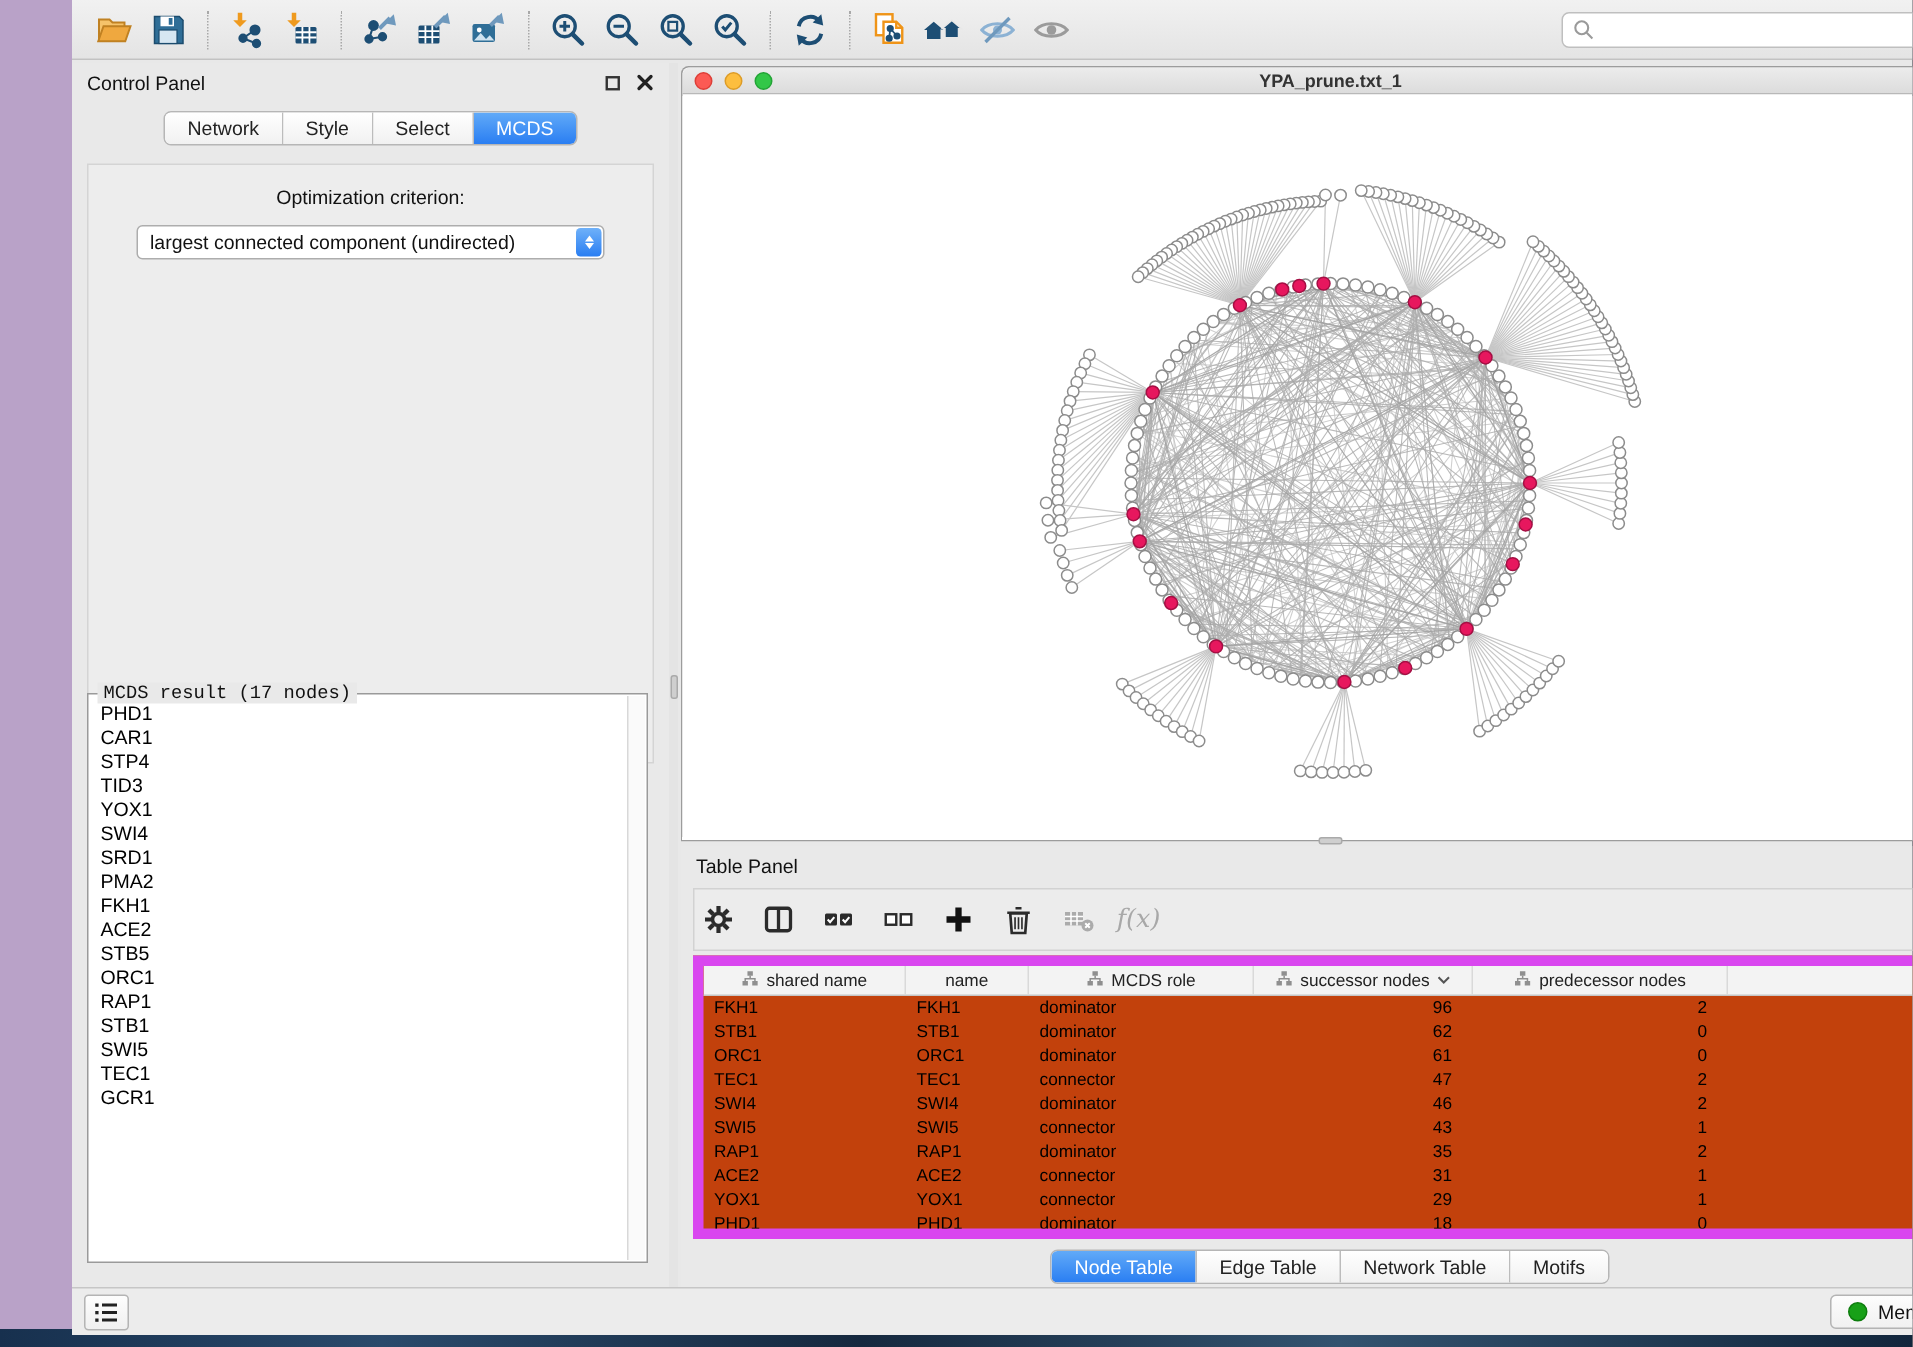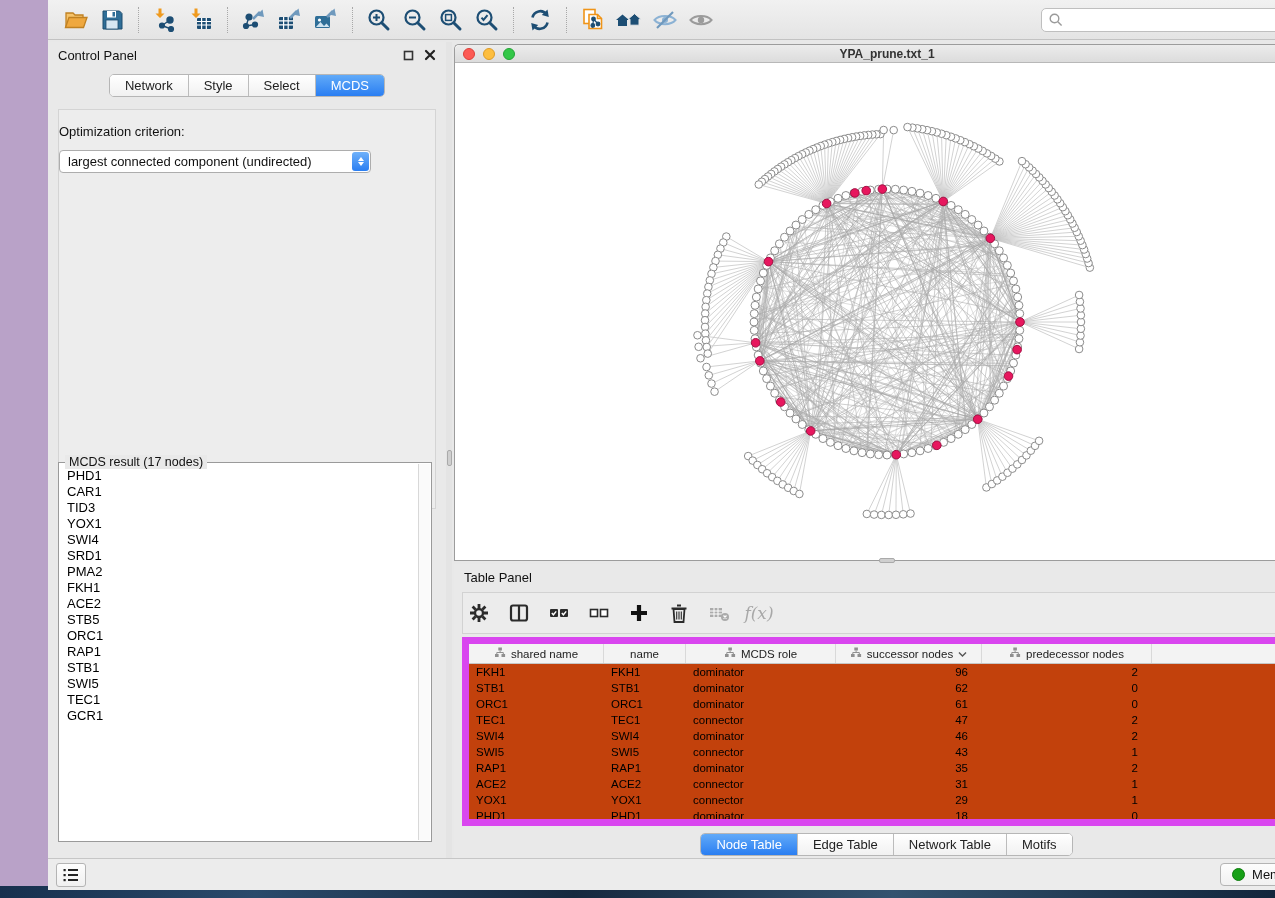--- a/index.html
+++ b/index.html
@@ -32,39 +32,39 @@
   .panel-header .ph-title { flex:1; }
   .win-ic { margin-left:10px; display:flex; align-items:center; }
   .seg-group { display:inline-flex; border:1px solid #b6b6b6; border-radius:5px;
     overflow:hidden; background:#fff; }
   .seg { padding:3px 15px; font-size:13px; color:#222; background:linear-gradient(#ffffff,#f1f1f1);
     border-right:1px solid #bcbcbc; cursor:default; white-space:nowrap; }
   .seg:last-child { border-right:none; }
   .seg.active { background:linear-gradient(#61aaf8,#2a7ef2); color:#fff; }
   .ctab-row { display:flex; justify-content:center; margin-top:6px; }
   .options { margin:10px; margin-top:12px; background:#ededed; border:1px solid #d4d4d4;
-    height:400px; display:flex; flex-direction:column; padding-top:14px; }
+    height:400px; display:flex; flex-direction:column; align-items:center; padding-top:14px; }
   .opt-label { font-size:13px; color:#111; }
   .mac-select { margin-top:11px; width:312px; height:23px; background:#fff;
     border:1px solid #adadad; border-radius:4px; display:flex; align-items:center;
     font-size:13px; color:#111; padding-left:8px; position:relative; cursor:default; }
   .mac-select .stepper { position:absolute; right:1px; top:1px; bottom:1px; width:17px;
     border-radius:3px; background:linear-gradient(#6fb1f9,#2a7ef2);
     display:flex; flex-direction:column; align-items:center; justify-content:center; gap:1px; }
   .stepper i { width:0; height:0; border-left:3.5px solid transparent; border-right:3.5px solid transparent; }
   .stepper .up { border-bottom:4.5px solid #fff; }
   .stepper .dn { border-top:4.5px solid #fff; }
   .btn-row { margin-top:14px; display:flex; gap:14px; }
   .mac-btn { font-size:13px; color:#111; padding:3px 15px; background:linear-gradient(#ffffff,#f0f0f0);
     border:1px solid #b0b0b0; border-radius:4px; font-family:"Liberation Sans",sans-serif; cursor:default; }
   .mac-btn.focused { box-shadow:0 0 0 3px rgba(95,158,250,.6); border-color:#7aa8e8; }
   .mcds-box { position:absolute; left:10px; right:14px; top:420px; bottom:16px;
     border:1px solid #9a9a9a; background:#fff; }
   .mcds-legend { position:absolute; top:-8px; left:6px; background:#e9e9e9; padding:0 4px;
-    font-size:12.5px; color:#111; }
+    font-size:12.5px; color:#111;font-family:Liberation Mono, monospace; }
   .mcds-list { position:absolute; inset:1px 13px 1px 1px; overflow:hidden;
     padding:4px 0 0 7px; font-size:13px; color:#000; line-height:16px; }
   .mcds-track { position:absolute; top:1px; right:1px; bottom:1px; width:12px;
     background:#fafafa; border-left:1px solid #d8d8d8; }
 
   .vsplit { position:absolute; left:398px; top:42px; width:6px; bottom:32px; background:#e4e4e4; }
   .vsplit .grip { position:absolute; left:0.5px; top:408px; width:5px; height:16px;
     background:#cfcfcf; border:1px solid #aaa; border-radius:2px; }
 
   
@@ -308,20 +308,21 @@
               <i class="up"></i>
               <i class="dn"></i>
             </span>
       </div>
     </div>
     <div class="mcds-box">
       <span class="mcds-legend">MCDS result (17 nodes)</span>
       <div class="mcds-list" id="mcds-list">
             <div>PHD1</div>
             <div>CAR1</div>
+            <div>STP4</div>
             <div>TID3</div>
             <div>YOX1</div>
             <div>SWI4</div>
             <div>SRD1</div>
             <div>PMA2</div>
             <div>FKH1</div>
             <div>ACE2</div>
             <div>STB5</div>
             <div>ORC1</div>
             <div>RAP1</div>

